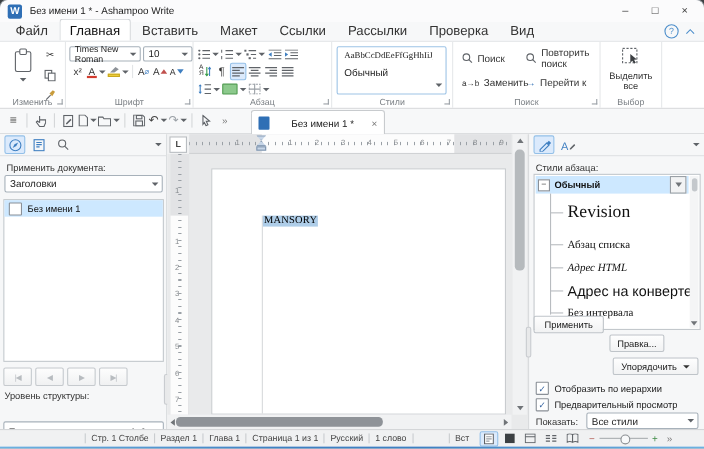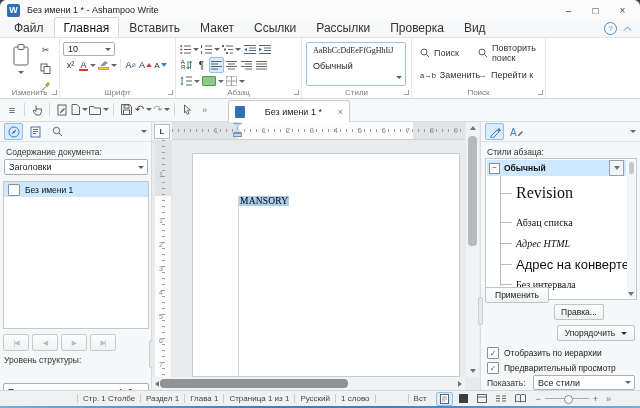--- a/index.html
+++ b/index.html
@@ -215,20 +215,24 @@
               </svg>
           </span>
         </span>
       </div>
       <div class="rlabel">Изменить</div>
       <span class="launcher"></span>
     </div>
 
     <div class="rgroup" style="width:116px">
       <div class="rrow" style="margin-top:3px;gap:2px">
+        <span class="cmb" style="width:76px">
+          <span style="font-size:8px">Times New Roman</span>
+            <span class="chv"></span>
+        </span>
         <span class="cmb" style="width:52px">
           <span>10</span>
             <span class="chv"></span>
         </span>
       </div>
       <div class="rrow">
         <span class="sb">x²</span>
         <span class="sb">
           <span style="display:inline-block;text-align:center"><span class="glyph">А</span><span class="redbar"></span></span>
             <span class="chv"></span>
@@ -395,20 +399,34 @@
         </div>
         <div class="srchitem" style="margin-top:6px">
           <span class="blue">→</span>
           <span>Перейти к</span>
         </div>
       </div>
       <div class="rlabel">Поиск</div>
       <span class="launcher"></span>
     </div>
 
+    <div class="rgroup" style="width:56px">
+      <div class="abs" style="left:0;right:0;top:5px;text-align:center">
+        <span class="ico">
+          <svg width="18" height="18" viewBox="0 0 18 18">
+              <rect x="1" y="1" width="13" height="13" stroke="#5f6368" fill="none" stroke-dasharray="2 1.5"></rect>
+              <path d="M8 6l6 5-2.6.4L13 14l-1.6.8-1.6-2.6L8 14z" fill="#3c4043"></path>
+            </svg>
+        </span>
+        <div style="font-size:8.5px;color:#333;line-height:9px;margin-top:2px">
+          <span>Выделить</span><br><span>все</span>
+        </div>
+      </div>
+      <div class="rlabel">Выбор</div>
+    </div>
 
     <div style="flex:1"></div>
   </div>
 
   <div id="toolrow" class="abs">
     <div id="tbicons">
       <span class="tbi">≡</span>
       <span class="tsep"></span>
       <span class="tbi">
         <svg width="10" height="12" viewBox="0 0 10 12">
@@ -482,21 +500,21 @@
             </svg>
         </span>
         <span class="pico">
           <svg width="11" height="11" viewBox="0 0 11 11">
               <circle cx="4.5" cy="4.5" r="3.2" stroke="#5f6368" fill="none"></circle>
               <path d="M7 7l3 3" stroke="#5f6368"></path>
             </svg>
         </span>
         <span style="margin-left:auto" class="chv"></span>
       </div>
-      <div class="abs plabel" style="left:6px;top:25px">Содержание документа:</div>
+      <div class="abs plabel" style="left:6px;top:25px">Применить документа:</div>
       <div class="cmb abs" style="left:4px;top:37px;width:144px;height:16px">
         <span>Заголовки</span>
           <span class="chv"></span>
       </div>
       <div class="lbox abs" style="left:3px;top:59px;width:146px;height:148px">
         <div id="lp-item">
           <span class="cbx"></span>
           <span>Без имени 1</span>
         </div>
       </div>

